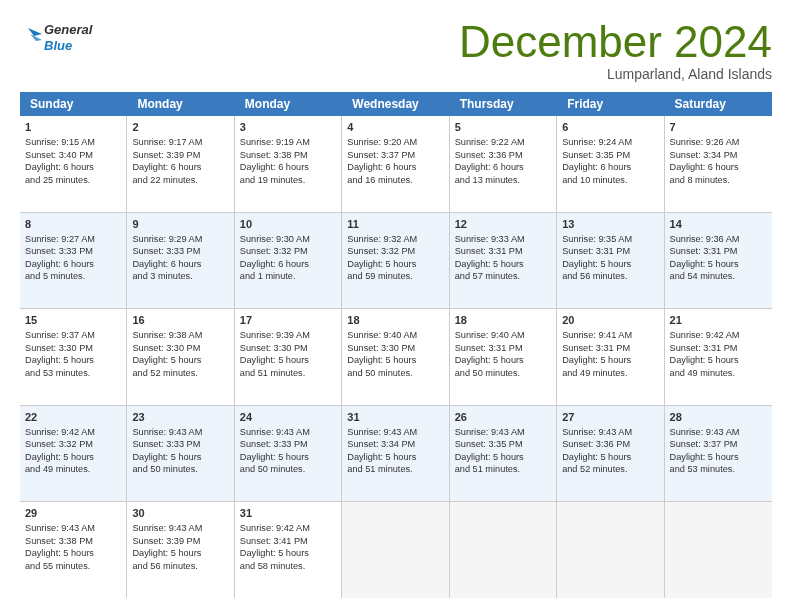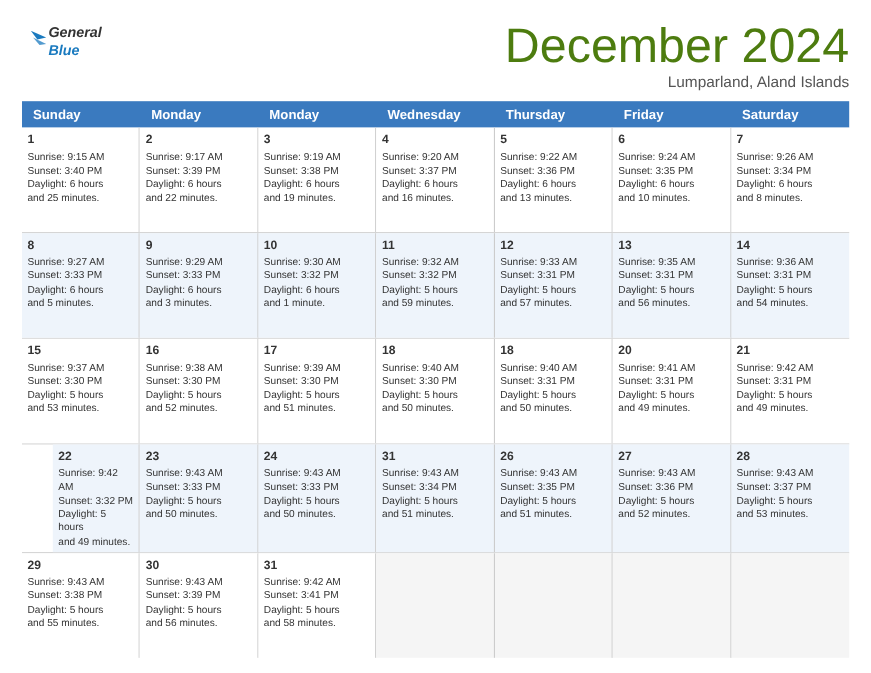--- a/index.html
+++ b/index.html
@@ -152,21 +152,21 @@
         <div class="cal-row">
           <div class="cal-cell" style="background: rgb(255, 255, 255);"><span class="day-num">15</span><span>Sunrise: 9:37 AM<br></span><span>Sunset: 3:30 PM<br></span><span>Daylight: 5 hours<br></span><span>and 53 minutes.<br></span></div>
           <div class="cal-cell" style="background: rgb(255, 255, 255);"><span class="day-num">16</span><span>Sunrise: 9:38 AM<br></span><span>Sunset: 3:30 PM<br></span><span>Daylight: 5 hours<br></span><span>and 52 minutes.<br></span></div>
           <div class="cal-cell" style="background: rgb(255, 255, 255);"><span class="day-num">17</span><span>Sunrise: 9:39 AM<br></span><span>Sunset: 3:30 PM<br></span><span>Daylight: 5 hours<br></span><span>and 51 minutes.<br></span></div>
           <div class="cal-cell" style="background: rgb(255, 255, 255);"><span class="day-num">18</span><span>Sunrise: 9:40 AM<br></span><span>Sunset: 3:30 PM<br></span><span>Daylight: 5 hours<br></span><span>and 50 minutes.<br></span></div>
           <div class="cal-cell" style="background: rgb(255, 255, 255);"><span class="day-num">18</span><span>Sunrise: 9:40 AM<br></span><span>Sunset: 3:31 PM<br></span><span>Daylight: 5 hours<br></span><span>and 50 minutes.<br></span></div>
           <div class="cal-cell" style="background: rgb(255, 255, 255);"><span class="day-num">20</span><span>Sunrise: 9:41 AM<br></span><span>Sunset: 3:31 PM<br></span><span>Daylight: 5 hours<br></span><span>and 49 minutes.<br></span></div>
           <div class="cal-cell" style="background: rgb(255, 255, 255);"><span class="day-num">21</span><span>Sunrise: 9:42 AM<br></span><span>Sunset: 3:31 PM<br></span><span>Daylight: 5 hours<br></span><span>and 49 minutes.<br></span></div>
         </div>
         <div class="cal-row">
-          <div class="cal-cell" style="background: rgb(238, 244, 251); margin-left: 28px;"><span class="day-num">22</span><span>Sunrise: 9:42 AM<br></span><span>Sunset: 3:32 PM<br></span><span>Daylight: 5 hours<br></span><span>and 49 minutes.<br></span></div>
+          <div class="cal-cell" style="background: rgb(238, 244, 251);"><span class="day-num">22</span><span>Sunrise: 9:42 AM<br></span><span>Sunset: 3:32 PM<br></span><span>Daylight: 5 hours<br></span><span>and 49 minutes.<br></span></div>
           <div class="cal-cell" style="background: rgb(238, 244, 251);"><span class="day-num">23</span><span>Sunrise: 9:43 AM<br></span><span>Sunset: 3:33 PM<br></span><span>Daylight: 5 hours<br></span><span>and 50 minutes.<br></span></div>
           <div class="cal-cell" style="background: rgb(238, 244, 251);"><span class="day-num">24</span><span>Sunrise: 9:43 AM<br></span><span>Sunset: 3:33 PM<br></span><span>Daylight: 5 hours<br></span><span>and 50 minutes.<br></span></div>
           <div class="cal-cell" style="background: rgb(238, 244, 251);"><span class="day-num">31</span><span>Sunrise: 9:43 AM<br></span><span>Sunset: 3:34 PM<br></span><span>Daylight: 5 hours<br></span><span>and 51 minutes.<br></span></div>
           <div class="cal-cell" style="background: rgb(238, 244, 251);"><span class="day-num">26</span><span>Sunrise: 9:43 AM<br></span><span>Sunset: 3:35 PM<br></span><span>Daylight: 5 hours<br></span><span>and 51 minutes.<br></span></div>
           <div class="cal-cell" style="background: rgb(238, 244, 251);"><span class="day-num">27</span><span>Sunrise: 9:43 AM<br></span><span>Sunset: 3:36 PM<br></span><span>Daylight: 5 hours<br></span><span>and 52 minutes.<br></span></div>
           <div class="cal-cell" style="background: rgb(238, 244, 251);"><span class="day-num">28</span><span>Sunrise: 9:43 AM<br></span><span>Sunset: 3:37 PM<br></span><span>Daylight: 5 hours<br></span><span>and 53 minutes.<br></span></div>
         </div>
         <div class="cal-row">
           <div class="cal-cell" style="background: rgb(255, 255, 255);"><span class="day-num">29</span><span>Sunrise: 9:43 AM<br></span><span>Sunset: 3:38 PM<br></span><span>Daylight: 5 hours<br></span><span>and 55 minutes.<br></span></div>
           <div class="cal-cell" style="background: rgb(255, 255, 255);"><span class="day-num">30</span><span>Sunrise: 9:43 AM<br></span><span>Sunset: 3:39 PM<br></span><span>Daylight: 5 hours<br></span><span>and 56 minutes.<br></span></div>

